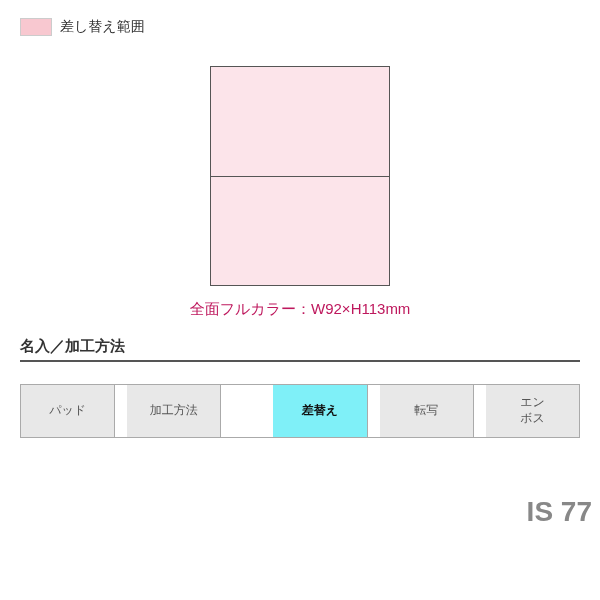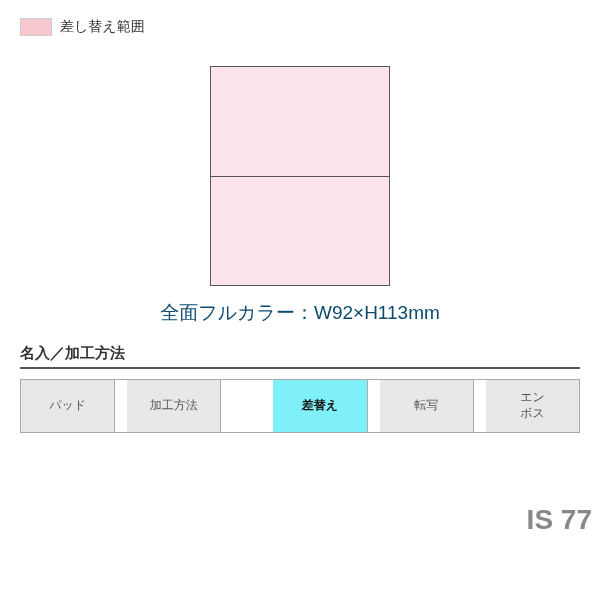--- a/index.html
+++ b/index.html
@@ -63,34 +63,34 @@
       background: #fce4ea;
       border-bottom: 1.5px solid #555;
     }
     .card-bottom {
       flex: 1;
       background: #fce4ea;
     }
 
     .card-dimension {
       margin-top: 14px;
-      font-size: 19px;
-      color: #0c4a6e;
+      font-size: 15px;
+      color: #be185d;
       text-align: center;
     }
 
     
     .section-title {
       font-size: 15px;
       font-weight: bold;
       color: #333;
       border-bottom: 2px solid #555;
       padding-bottom: 4px;
       margin-top: 18px;
-      margin-bottom: 10px;
+      margin-bottom: 22px;
     }
 
     
     .tabs-row {
       display: flex;
       gap: 12px;
       border: 1px solid #aaa;
     }
 
     .tab-item {
@@ -114,21 +114,21 @@
     .tab-item.active {
       background: #7ff0f8;
       color: #111;
       font-weight: bold;
       margin-left: 40px;
     }
 
     
     .badge-is77 {
       position: absolute;
-      bottom: 8px;
+      bottom: 16px;
       right: 8px;
       font-size: 28px;
       font-weight: bold;
       color: #888;
     }
   </style>
 </head>
 <body>
 
 <div class="page-wrapper">

